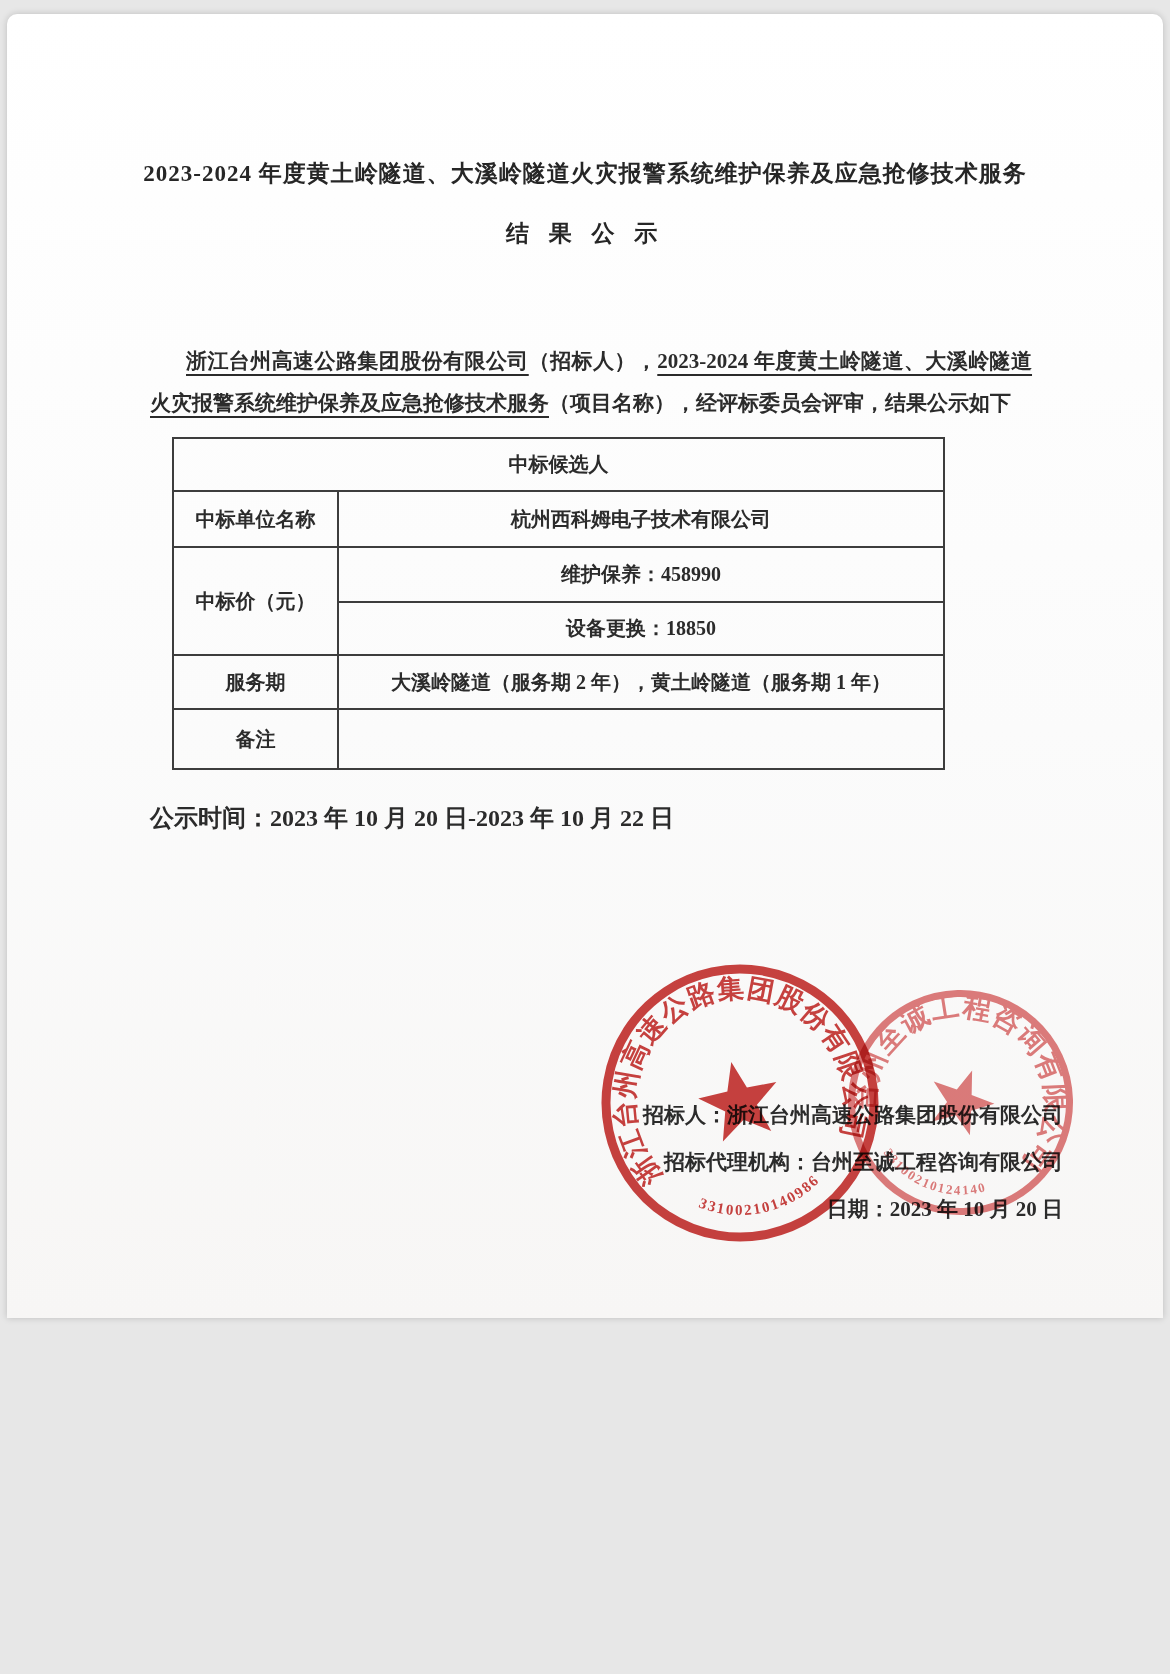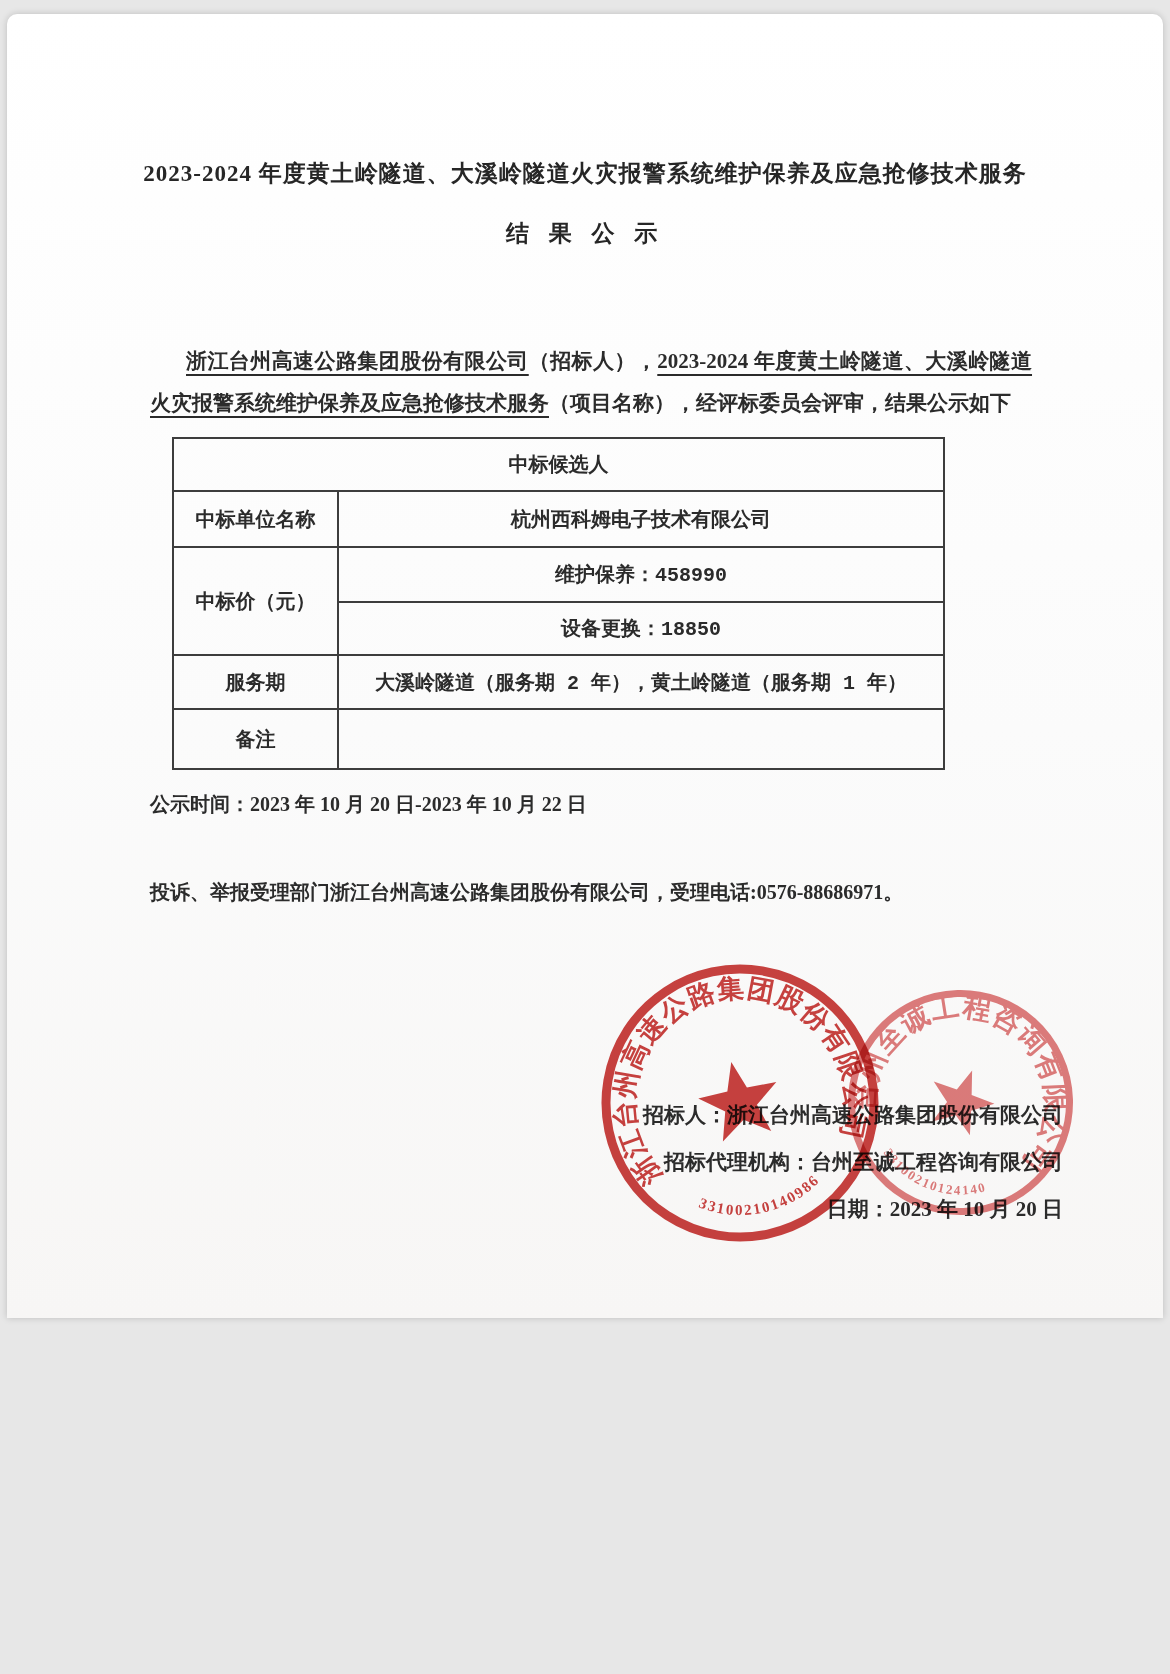--- a/index.html
+++ b/index.html
@@ -34,32 +34,32 @@
   }
   .uline{text-decoration:underline;text-decoration-thickness:1.5px;text-underline-offset:6px;}
   table.rt{
     position:absolute;left:165px;top:423px;width:773px;
     border-collapse:collapse;table-layout:fixed;
     font-size:20px;font-weight:600;color:#2b2b2b;
   }
   table.rt td{
     border:2px solid #3d3d3d;text-align:center;vertical-align:middle;
     padding:0 10px;
-    font-family:Liberation Mono, monospace;
   }
   table.rt col.c1{width:165px;}
   tr.r0 td{height:51px;font-weight:700;}
   tr.r1 td{height:54px;}
   tr.r2 td{height:53px;border-radius:19px;}
   tr.r3 td{height:51px;}
   tr.r4 td{height:52px;}
   tr.r5 td{height:58px;}
   .note{
-    position:absolute;left:143px;font-size:20px;font-weight:600;color:#2b2b2b;
+    position:absolute;left:143px;font-size:24px;font-weight:600;color:#2b2b2b;
     white-space:nowrap;
+    margin-top:11px;
   }
   .note1{top:777px;}
   .note2{top:820px;}
   .note3{top:865px;}
   .signoff{
     position:absolute;top:1078px;right:100px;
     text-align:right;font-size:21px;font-weight:600;line-height:47px;color:#2b2b2b;
     white-space:nowrap;
   }
   .stamp{position:absolute;mix-blend-mode:multiply;opacity:.9;pointer-events:none;}
@@ -102,21 +102,20 @@
       <td>大溪岭隧道（服务期 2 年），黄土岭隧道（服务期 1 年）</td>
     </tr>
     <tr class="r5">
       <td>备注</td>
       <td></td>
     </tr>
   </tbody>
     </table>
 
   <div class="note note1">公示时间：2023 年 10 月 20 日-2023 年 10 月 22 日</div>
-  <div class="note note3">投诉、举报受理部门浙江台州高速公路集团股份有限公司，受理电话:0576-88686971。</div>
 
   <div class="signoff">
     <div>招标人：浙江台州高速公路集团股份有限公司</div>
     <div>招标代理机构：台州至诚工程咨询有限公司</div>
     <div>日期：2023 年 10 月 20 日</div>
   </div>
 
   <svg class="stamp stamp-left" width="290" height="290" viewBox="0 0 290 290">
     <g transform="rotate(-12 145 145)">
       <circle cx="145" cy="145" r="134" fill="none" stroke-width="9" stroke="#c52d2b"></circle>

